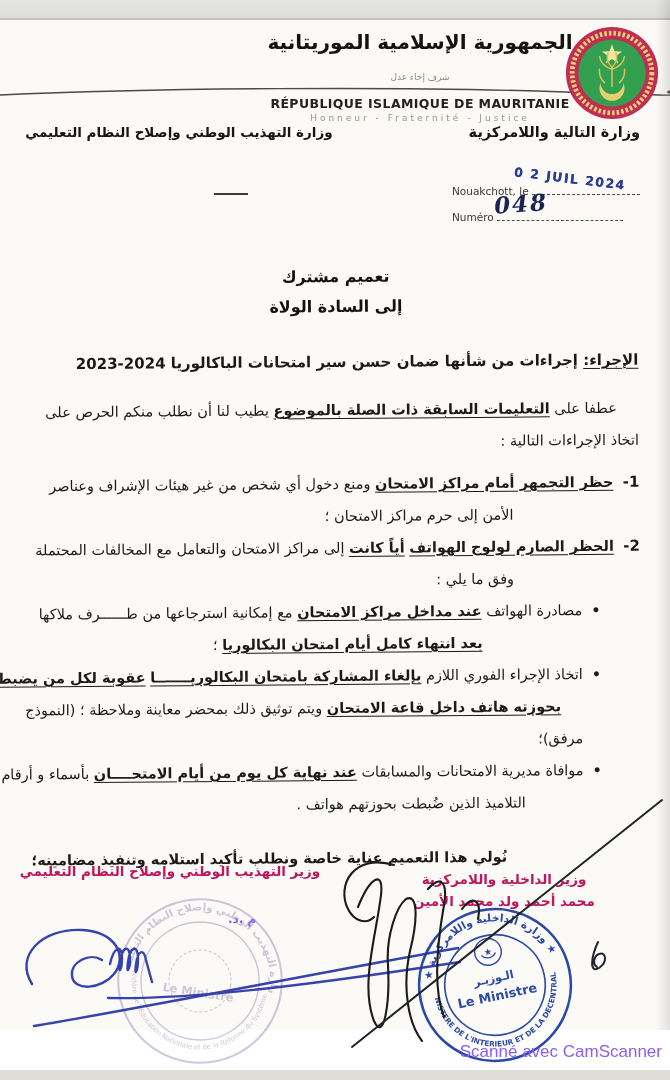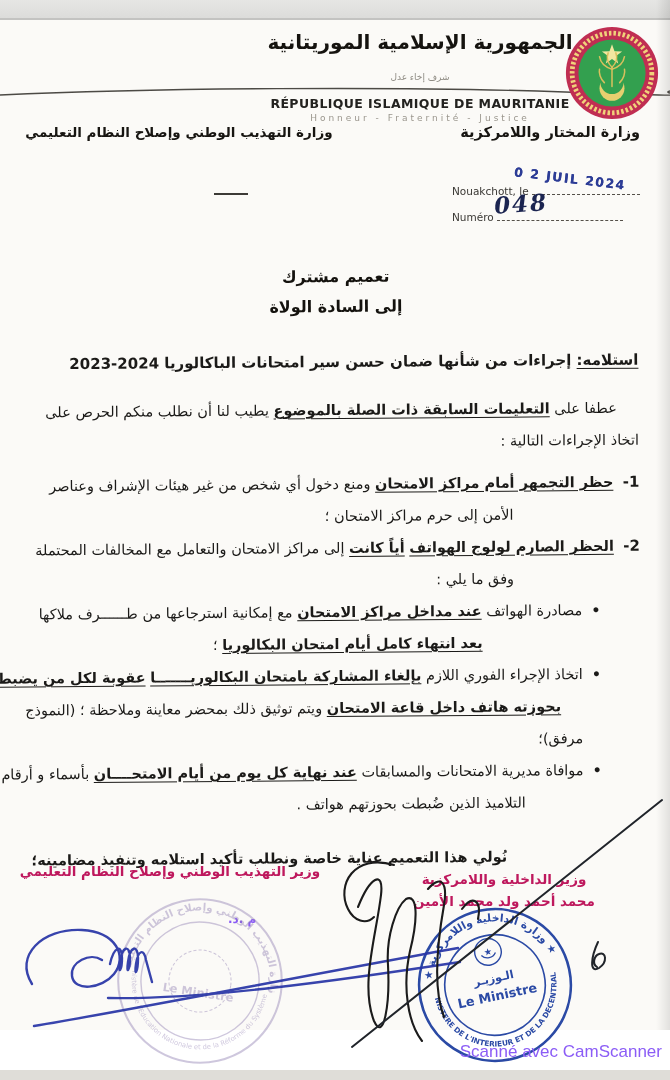--- a/index.html
+++ b/index.html
@@ -105,21 +105,21 @@
     <path d="M50,64 L50,44"></path>
     <path d="M50,46 C43,44 38,39 37,33"></path>
     <path d="M50,46 C57,44 62,39 63,33"></path>
     <path d="M50,44 C45,39 44,34 46,29"></path>
     <path d="M50,44 C55,39 56,34 54,29"></path>
     <path d="M42,60 C38,56 36,50 37,46"></path>
     <path d="M58,60 C62,56 64,50 63,46"></path>
   </g>
 </svg>
 
-<div class="abs ministry-right">وزارة المختار واللامركزية</div>
+<div class="abs ministry-right">وزارة التالية واللامركزية</div>
 <div class="abs ministry-left">وزارة التهذيب الوطني وإصلاح النظام التعليمي</div>
 <div class="abs left-dash"></div>
 
 <div class="abs dateblock">
   <div class="drow">
     <span class="dlabel">Nouakchott, le</span>
     <span class="leader l1"></span>
     <span class="datestamp">0 2  JUIL  2024</span>
   </div>
   <div class="drow">
@@ -130,21 +130,21 @@
 </div>
 
 <div class="abs textbody">
   <div class="doc-title">
     <div>تعميم مشترك</div>
     <div>إلى السادة الولاة</div>
   </div>
   <div>
       <div class="blk subject">
         <div class="btx">
-          <div class="bline"><span class="b u">استلامه:</span><span class="b"> إجراءات من شأنها ضمان حسن سير امتحانات الباكالوريا 2024-2023</span></div>
+          <div class="bline"><span class="b u">الإجراء:</span><span class="b"> إجراءات من شأنها ضمان حسن سير امتحانات الباكالوريا 2024-2023</span></div>
         </div>
       </div>
       <div class="blk para">
         <div class="btx">
           <div class="bline" style="padding-right: 22px;"><span>عطفا على </span><span class="b u">التعليمات السابقة ذات الصلة بالموضوع</span><span> يطيب لنا أن نطلب منكم الحرص على</span></div>
           <div class="bline"><span>اتخاذ الإجراءات التالية :</span></div>
         </div>
       </div>
       <div class="blk item">
         <div class="marker">1-</div>

